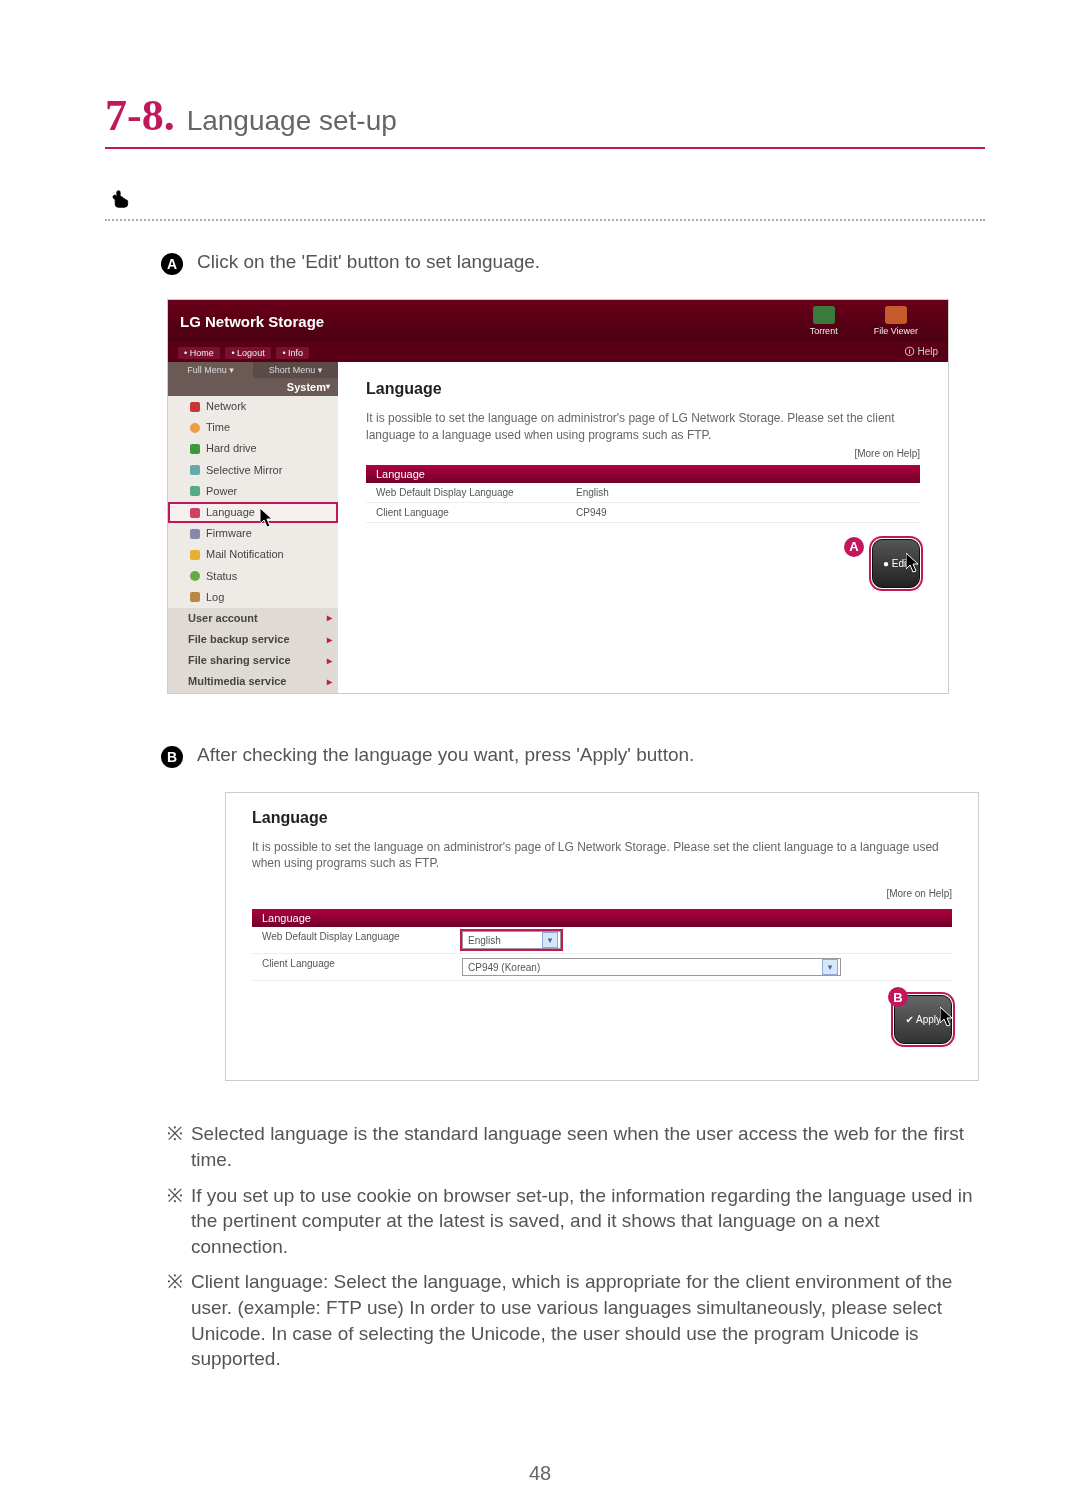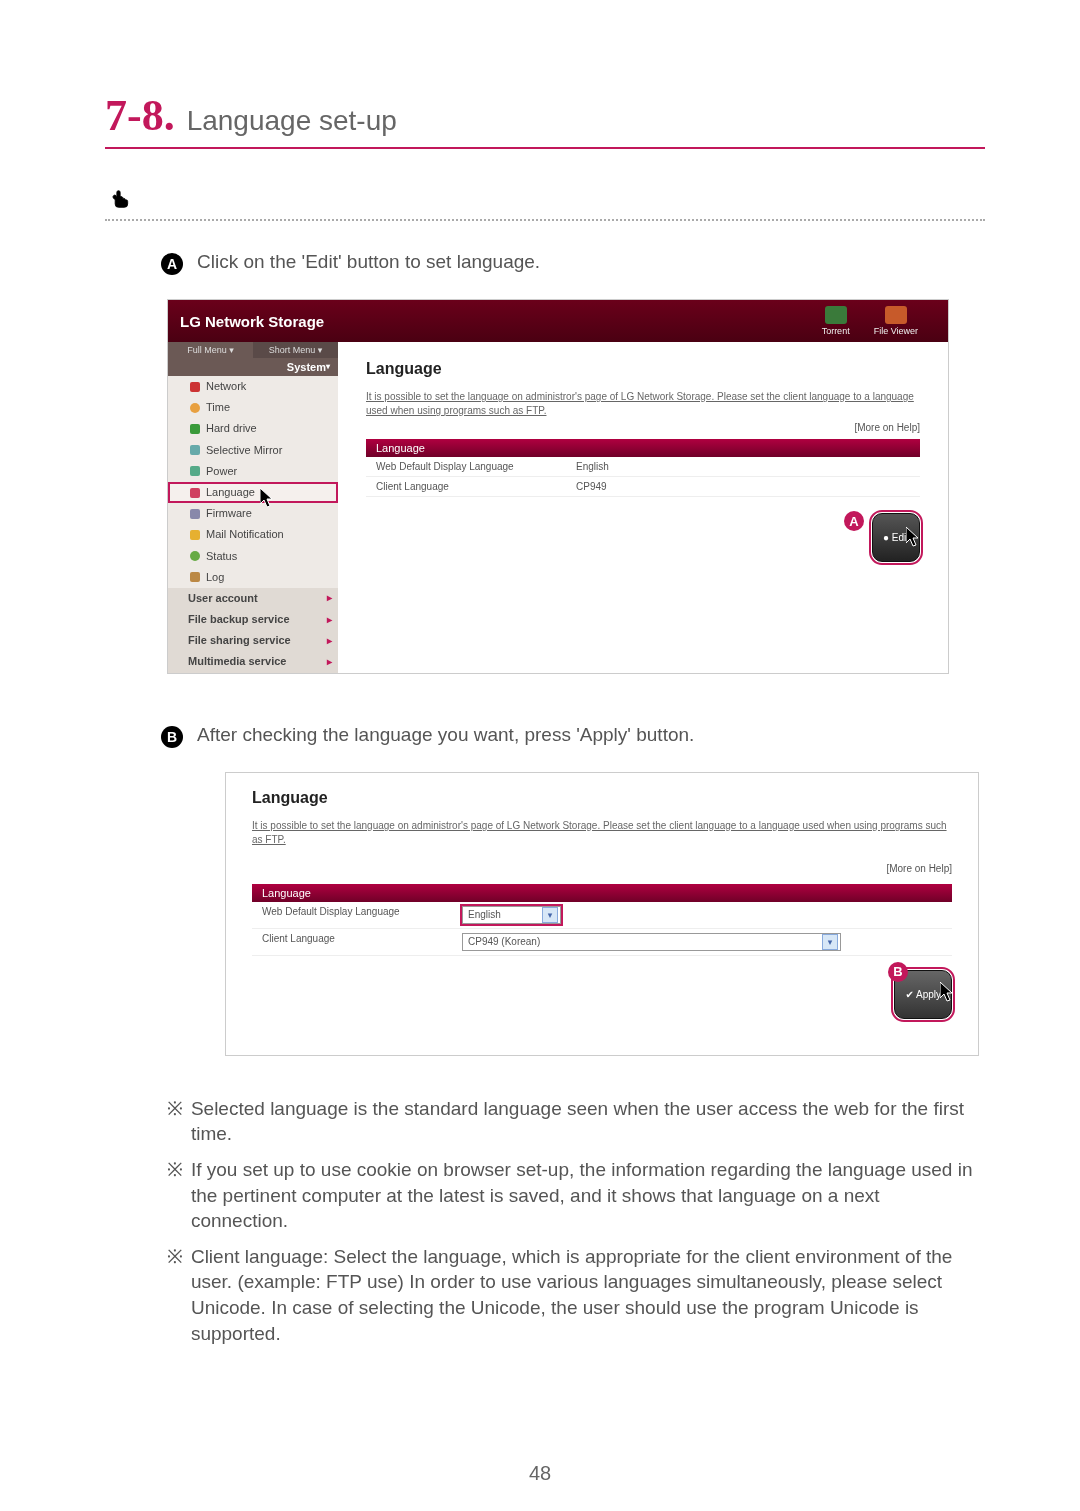--- a/index.html
+++ b/index.html
@@ -104,21 +104,21 @@
     justify-content: space-between;
     padding: 0 30px 0 12px;
   }
   .shot-header-title {
     color: #fff;
     font-size: 15px;
     font-weight: bold;
   }
   .shot-header-icons {
     display: flex;
-    gap: 24px;
+    gap: 36px;
   }
   .hicon {
     display: flex;
     flex-direction: column;
     align-items: center;
     font-size: 9px;
     color: #eee;
   }
   .hicon-box {
     width: 22px;
@@ -213,25 +213,24 @@
     padding: 18px 28px 18px 28px;
     background: #fff;
   }
   .content-title {
     font-size: 16px;
     font-weight: bold;
     color: #222;
     margin-bottom: 12px;
   }
   .content-desc {
-    font-size: 10px;
+    font-size: 12px;
     color: #666;
     line-height: 1.4;
     margin-bottom: 4px;
-    text-decoration: underline;
   }
   .more-help {
     text-align: right;
     font-size: 10px;
     color: #555;
     margin-bottom: 6px;
   }
   .lang-table {
     width: 100%;
     font-size: 10px;
@@ -376,20 +375,28 @@
       <div class="shot-header-icons">
         <div class="hicon">
           <div class="hicon-box" style="background:#3a7a3a;"></div>
           <span>Torrent</span>
         </div>
         <div class="hicon">
           <div class="hicon-box" style="background:#c75a2a;"></div>
           <span>File Viewer</span>
         </div>
       </div>
+    </div>
+    <div class="nav-bar">
+      <div>
+        <span class="nav-btn">• Home</span>
+        <span class="nav-btn">• Logout</span>
+        <span class="nav-btn">• Info</span>
+      </div>
+      <span class="help-link">🛈 <span>Help</span></span>
     </div>
     <div class="shot-body">
 
       <div class="sidebar">
         <div class="menu-tabs">
           <div class="menu-tab" style="background:#6b5955;">Full Menu ▾</div>
           <div class="menu-tab">Short Menu ▾</div>
         </div>
         <div class="menu-section">
           <span>System</span>

